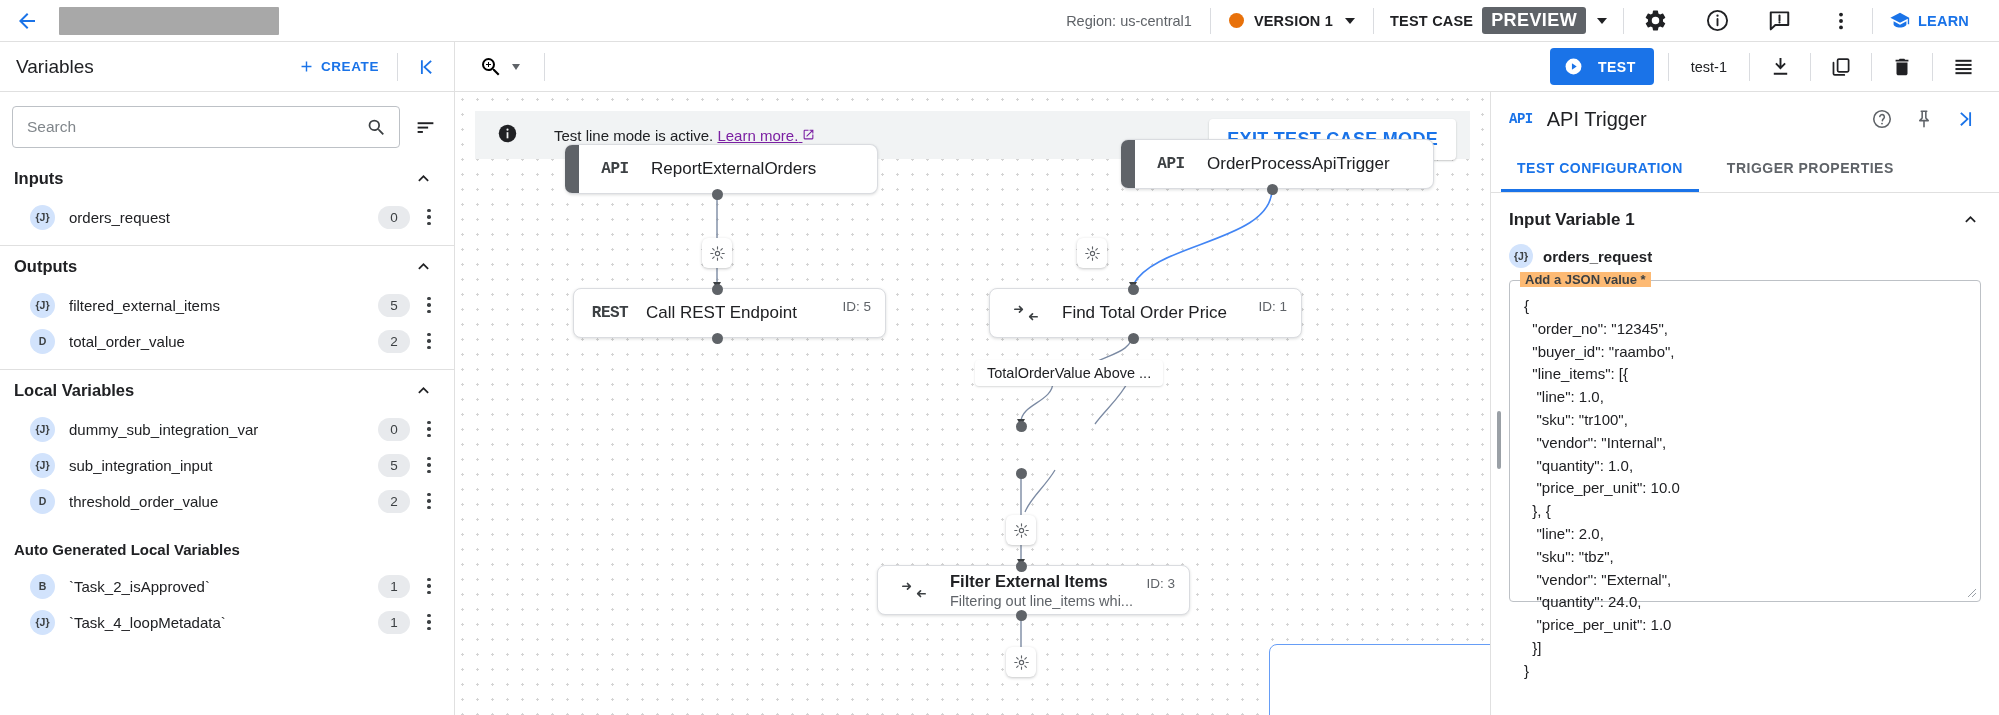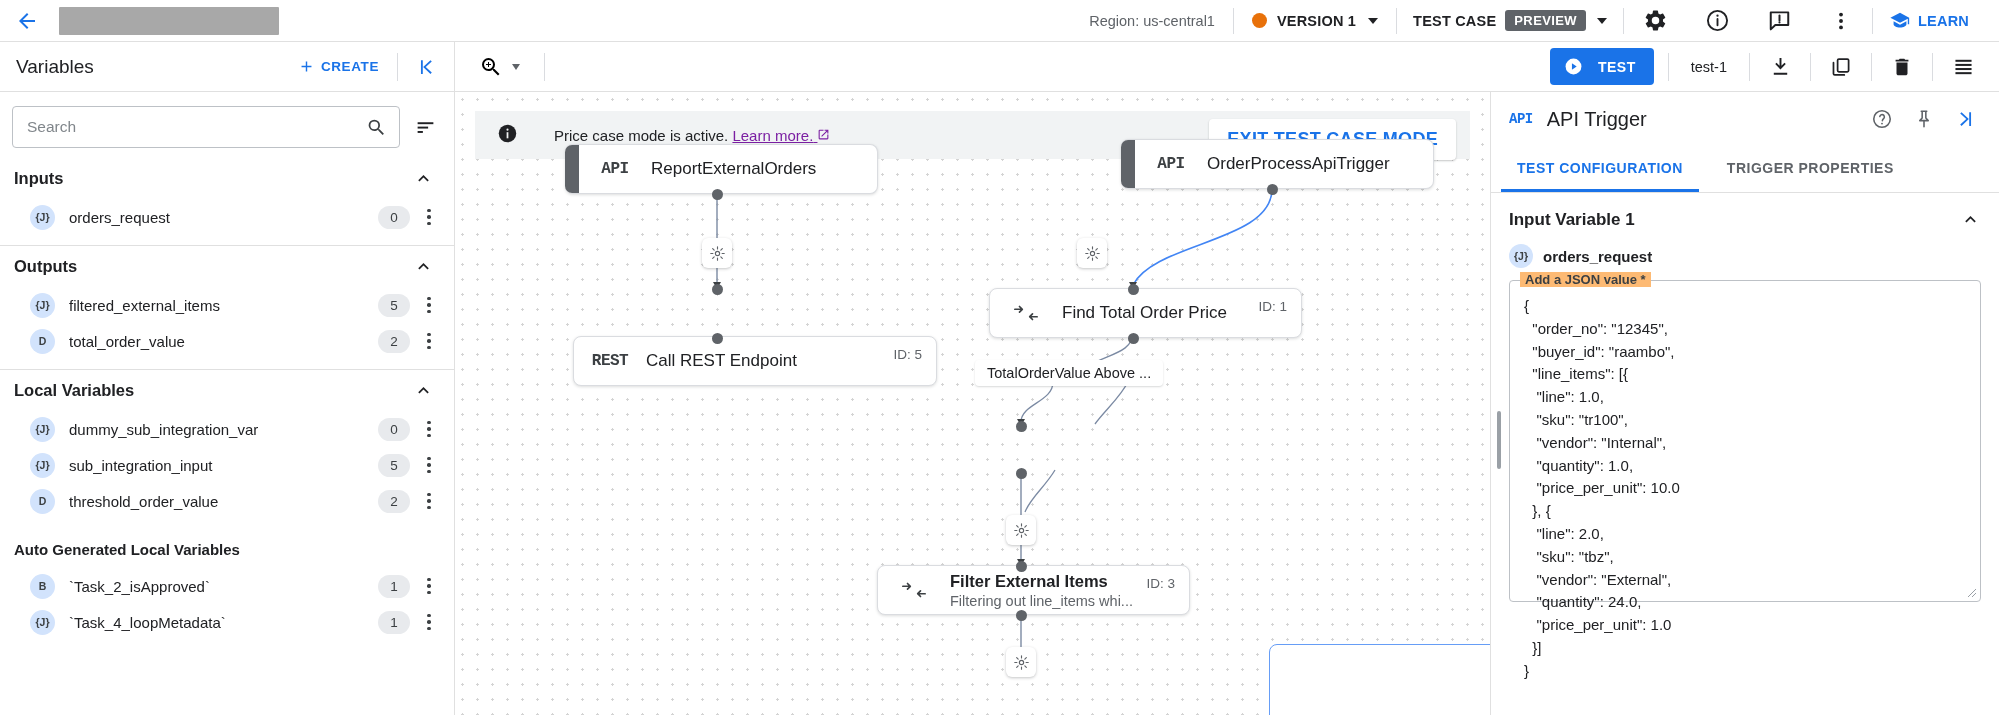--- a/index.html
+++ b/index.html
@@ -33,21 +33,21 @@
   }
   .version-dot { width: 15px; height: 15px; border-radius: 50%; background: #e8710a; flex: 0 0 15px; }
   .version-text { font-size: 14.5px; font-weight: bold; color: #202124; letter-spacing: .2px; }
   .caret-dn {
     width: 0; height: 0; border-left: 5px solid transparent; border-right: 5px solid transparent;
     border-top: 6px solid #202124; margin-left: 2px;
   }
   .testcase-chip { display: flex; align-items: center; gap: 9px; padding: 0 16px; cursor: pointer; white-space: nowrap; }
   .testcase-label { font-size: 14.5px; font-weight: bold; color: #202124; letter-spacing: .2px; }
   .preview-badge {
-    background: #5f6368; color: #fff; font-size: 13px; font-weight: bold; letter-spacing: .4px;
+    background: #5f6368; color: #fff; font-size: 18px; font-weight: bold; letter-spacing: .4px;
     padding: 3px 9px; border-radius: 3px;
   }
   .icon-btn {
     width: 62px; height: 42px; display: flex; align-items: center; justify-content: center;
     cursor: pointer; color: #202124;
   }
   .learn-btn {
     display: flex; align-items: center; gap: 7px; color: #1a73e8; font-size: 14.5px;
     font-weight: bold; letter-spacing: .2px; padding: 0 26px 0 16px; cursor: pointer; white-space: nowrap;
   }
@@ -501,21 +501,21 @@
       </svg>
 
       <div class="banner">
         <span>
           <svg width="21" height="21" viewBox="0 0 24 24" fill="#202124">
               <circle cx="12" cy="12" r="10"></circle>
               <rect x="11" y="10.5" width="2" height="7" fill="#f1f3f4"></rect>
               <circle cx="12" cy="7.6" r="1.2" fill="#f1f3f4"></circle>
             </svg>
         </span>
-        <span class="banner-text"><span>Price case mode is active.</span>
+        <span class="banner-text"><span>Test line mode is active.</span>
           <span class="banner-link"><span>Learn more.</span> <svg width="13" height="13" viewBox="0 0 24 24" fill="#7b1fa2">
                 <path d="M19 19H5V5h7V3H5a2 2 0 00-2 2v14a2 2 0 002 2h14a2 2 0 002-2v-7h-2v7zM14 3v2h3.6l-9.8 9.8 1.4 1.4L19 6.4V10h2V3h-7z"></path>
               </svg></span>
         </span>
       </div>
       <div class="exit-btn">EXIT TEST CASE MODE</div>
 
       <div class="node trigger" style="left:110px; top:52px; width:313px; height:50px;">
         <div class="node-stripe"></div>
         <div class="node-icon">API</div>
@@ -540,21 +540,21 @@
         </div>
       </div>
       <div class="port" style="left:812px; top:92px;"></div>
       <div class="gear-chip" style="left:622px; top:146px;">
         <svg width="17" height="17" viewBox="0 0 24 24" fill="none" stroke="currentColor" stroke-width="1.6">
             <circle cx="12" cy="12" r="3"></circle>
             <path d="M12 2.5v3M12 18.5v3M2.5 12h3M18.5 12h3M5.2 5.2l2.1 2.1M16.7 16.7l2.1 2.1M18.8 5.2l-2.1 2.1M7.3 16.7l-2.1 2.1" stroke-linecap="round"></path>
           </svg>
       </div>
 
-      <div class="node" style="left:118px; top:196px; width:364px; height:50px;margin-top:48px;">
+      <div class="node" style="left:118px; top:196px; width:313px; height:50px;">
         <div class="node-icon">REST</div>
         <div class="node-body">
           <div class="node-title">Call REST Endpoint</div>
         </div>
         <div class="node-id">ID: 5</div>
       </div>
       <div class="port" style="left:257px; top:192px;"></div>
       <div class="port" style="left:257px; top:241px;"></div>
 
       <div class="node" style="left:534px; top:196px; width:313px; height:50px;">

